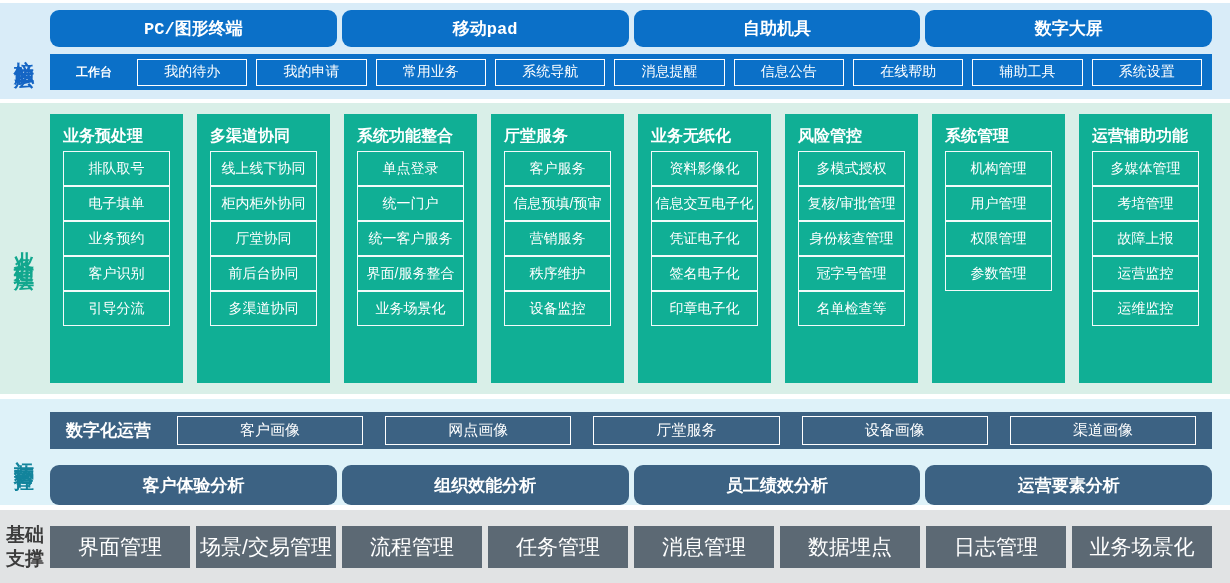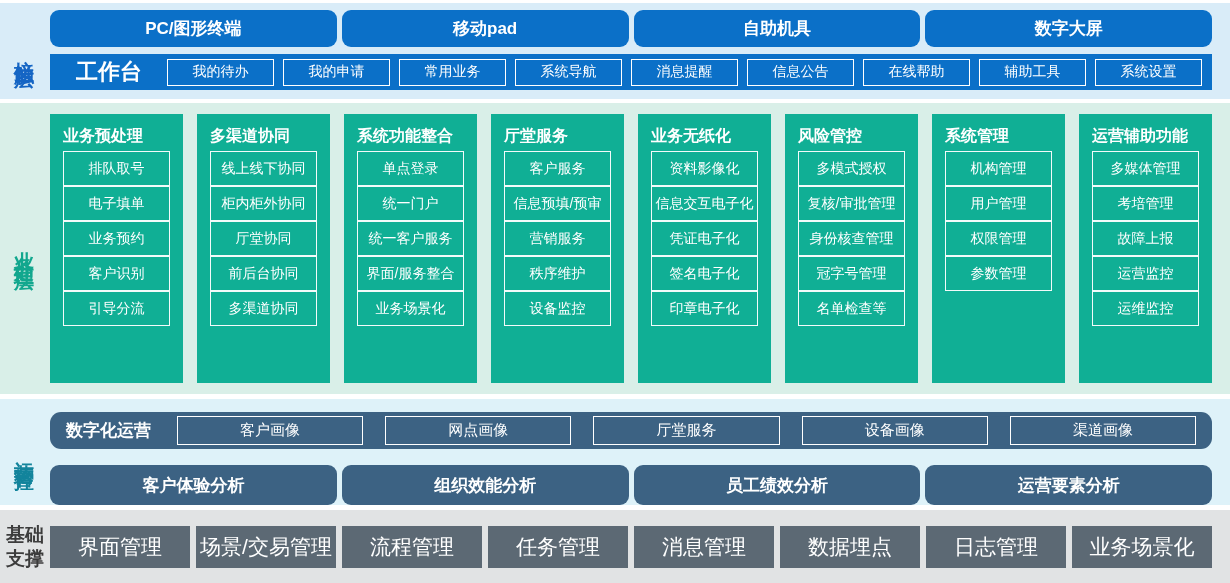--- a/index.html
+++ b/index.html
@@ -11,44 +11,44 @@
     --contactLabel:#1565c4; --businessLabel:#12a78e; --opsLabel:#13849c; --foundationLabel:#3c3c3c;
   }
   .band{position:absolute;left:0;right:0;display:flex;}
   .label-col{width:50px;display:flex;align-items:center;justify-content:center;flex-shrink:0;}
   .vlabel{writing-mode:vertical-rl;text-orientation:upright;font-weight:bold;font-size:20px;letter-spacing:5px;}
   .content{flex:1;margin-right:18px;min-width:0;}
 
   
   #band-contact{top:3px;height:96px;background:var(--lightBlue);}
   #band-contact .vlabel{color:var(--contactLabel);}
-  #band-contact .content{display:flex;flex-direction:column;padding-top:7px;}
+  #band-contact .content{display:flex;flex-direction:column;padding-top:7px;font-family:Liberation Mono, monospace;}
   .term-row{display:flex;gap:5px;}
   .term-btn{flex:1;height:37px;border-radius:9px;background:var(--blue);color:#fff;
     font-weight:bold;font-size:17px;display:flex;align-items:center;justify-content:center;}
   .wb-bar{margin-top:7px;height:36px;background:var(--blue);display:flex;align-items:center;padding:0 10px;gap:9px;}
-  .wb-label{color:#fff;font-weight:bold;font-size:22px;padding:0 16px;white-space:nowrap;}
+  .wb-label{color:#fff;font-weight:bold;font-size:12px;padding:0 16px;white-space:nowrap;}
   .wb-item{flex:1;height:25px;border:1px solid #fff;display:flex;align-items:center;justify-content:center;
     color:#fff;font-size:14px;white-space:nowrap;}
 
   
   #band-business{top:103px;height:291px;background:var(--lightGreen);}
   #band-business .vlabel{color:var(--businessLabel);}
   #band-business .content{display:flex;gap:14px;padding:11px 0;}
   .biz-col{flex:1;background:var(--teal);display:flex;flex-direction:column;padding:7px 13px 13px;min-width:0;}
   .biz-title{color:#fff;font-weight:bold;font-size:16px;height:30px;line-height:30px;white-space:nowrap;}
   .biz-body{flex:1;display:flex;flex-direction:column;}
   .biz-item{height:33px;border:1px solid rgba(255,255,255,.95);color:#fff;font-size:14px;
     display:flex;align-items:center;justify-content:center;text-align:center;line-height:1.15;padding:0 2px;}
 
   
   #band-ops{top:399px;height:106px;background:var(--lightCyan);}
   #band-ops .vlabel{color:var(--opsLabel);letter-spacing:3px;}
   #band-ops .content{display:flex;flex-direction:column;padding-top:13px;}
-  .ops-bar{height:40px;background:var(--slate);display:flex;align-items:center;padding:0 16px;gap:22px;border-radius:11px;}
+  .ops-bar{height:40px;background:var(--slate);display:flex;align-items:center;padding:0 16px;gap:22px;}
   .ops-label{color:#fff;font-weight:bold;font-size:17px;white-space:nowrap;margin-right:4px;}
   .ops-item{flex:1;height:27px;border:1px solid #fff;display:flex;align-items:center;justify-content:center;
     color:#fff;font-size:15px;white-space:nowrap;}
   .analysis-row{margin-top:16px;display:flex;gap:5px;border-radius:9px;}
   .analysis-box{flex:1;height:40px;background:var(--slate);border-radius:9px;color:#fff;font-weight:bold;
     font-size:17px;display:flex;align-items:center;justify-content:center;}
 
   
   #band-foundation{top:510px;height:73px;background:var(--lightGray);}
   .hlabel{width:46px;font-weight:bold;font-size:19px;line-height:1.25;word-break:break-all;

